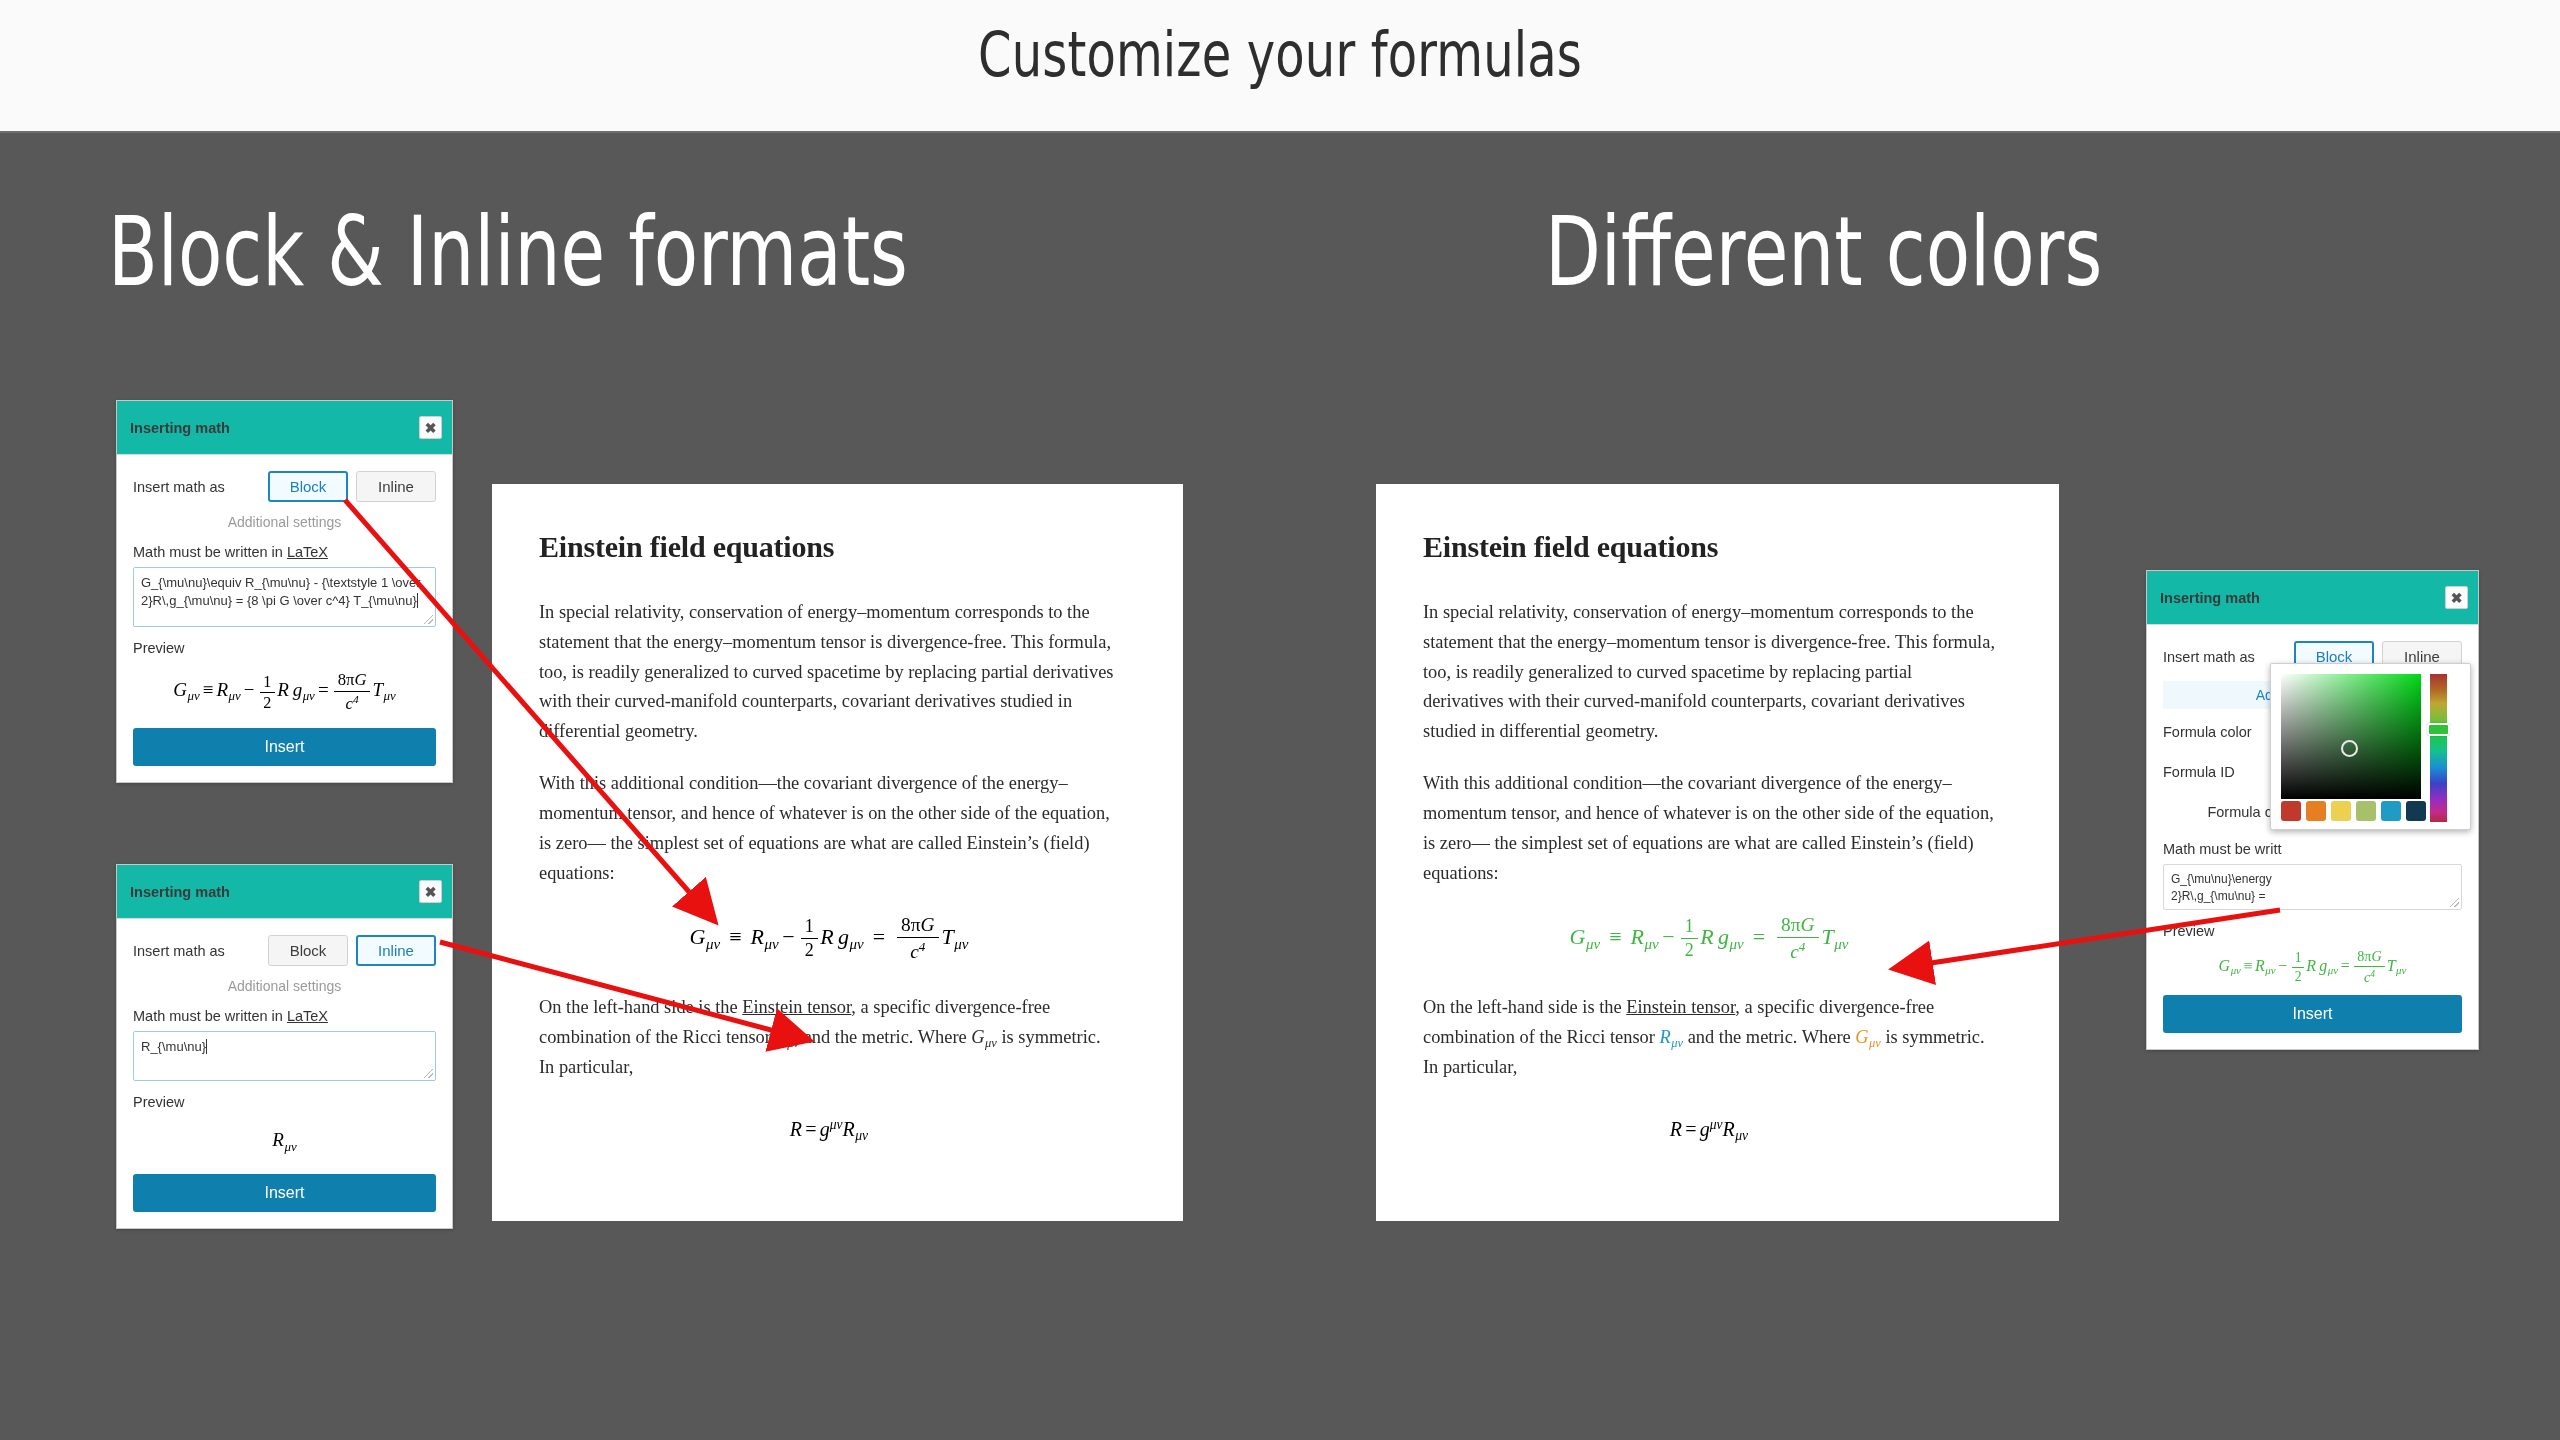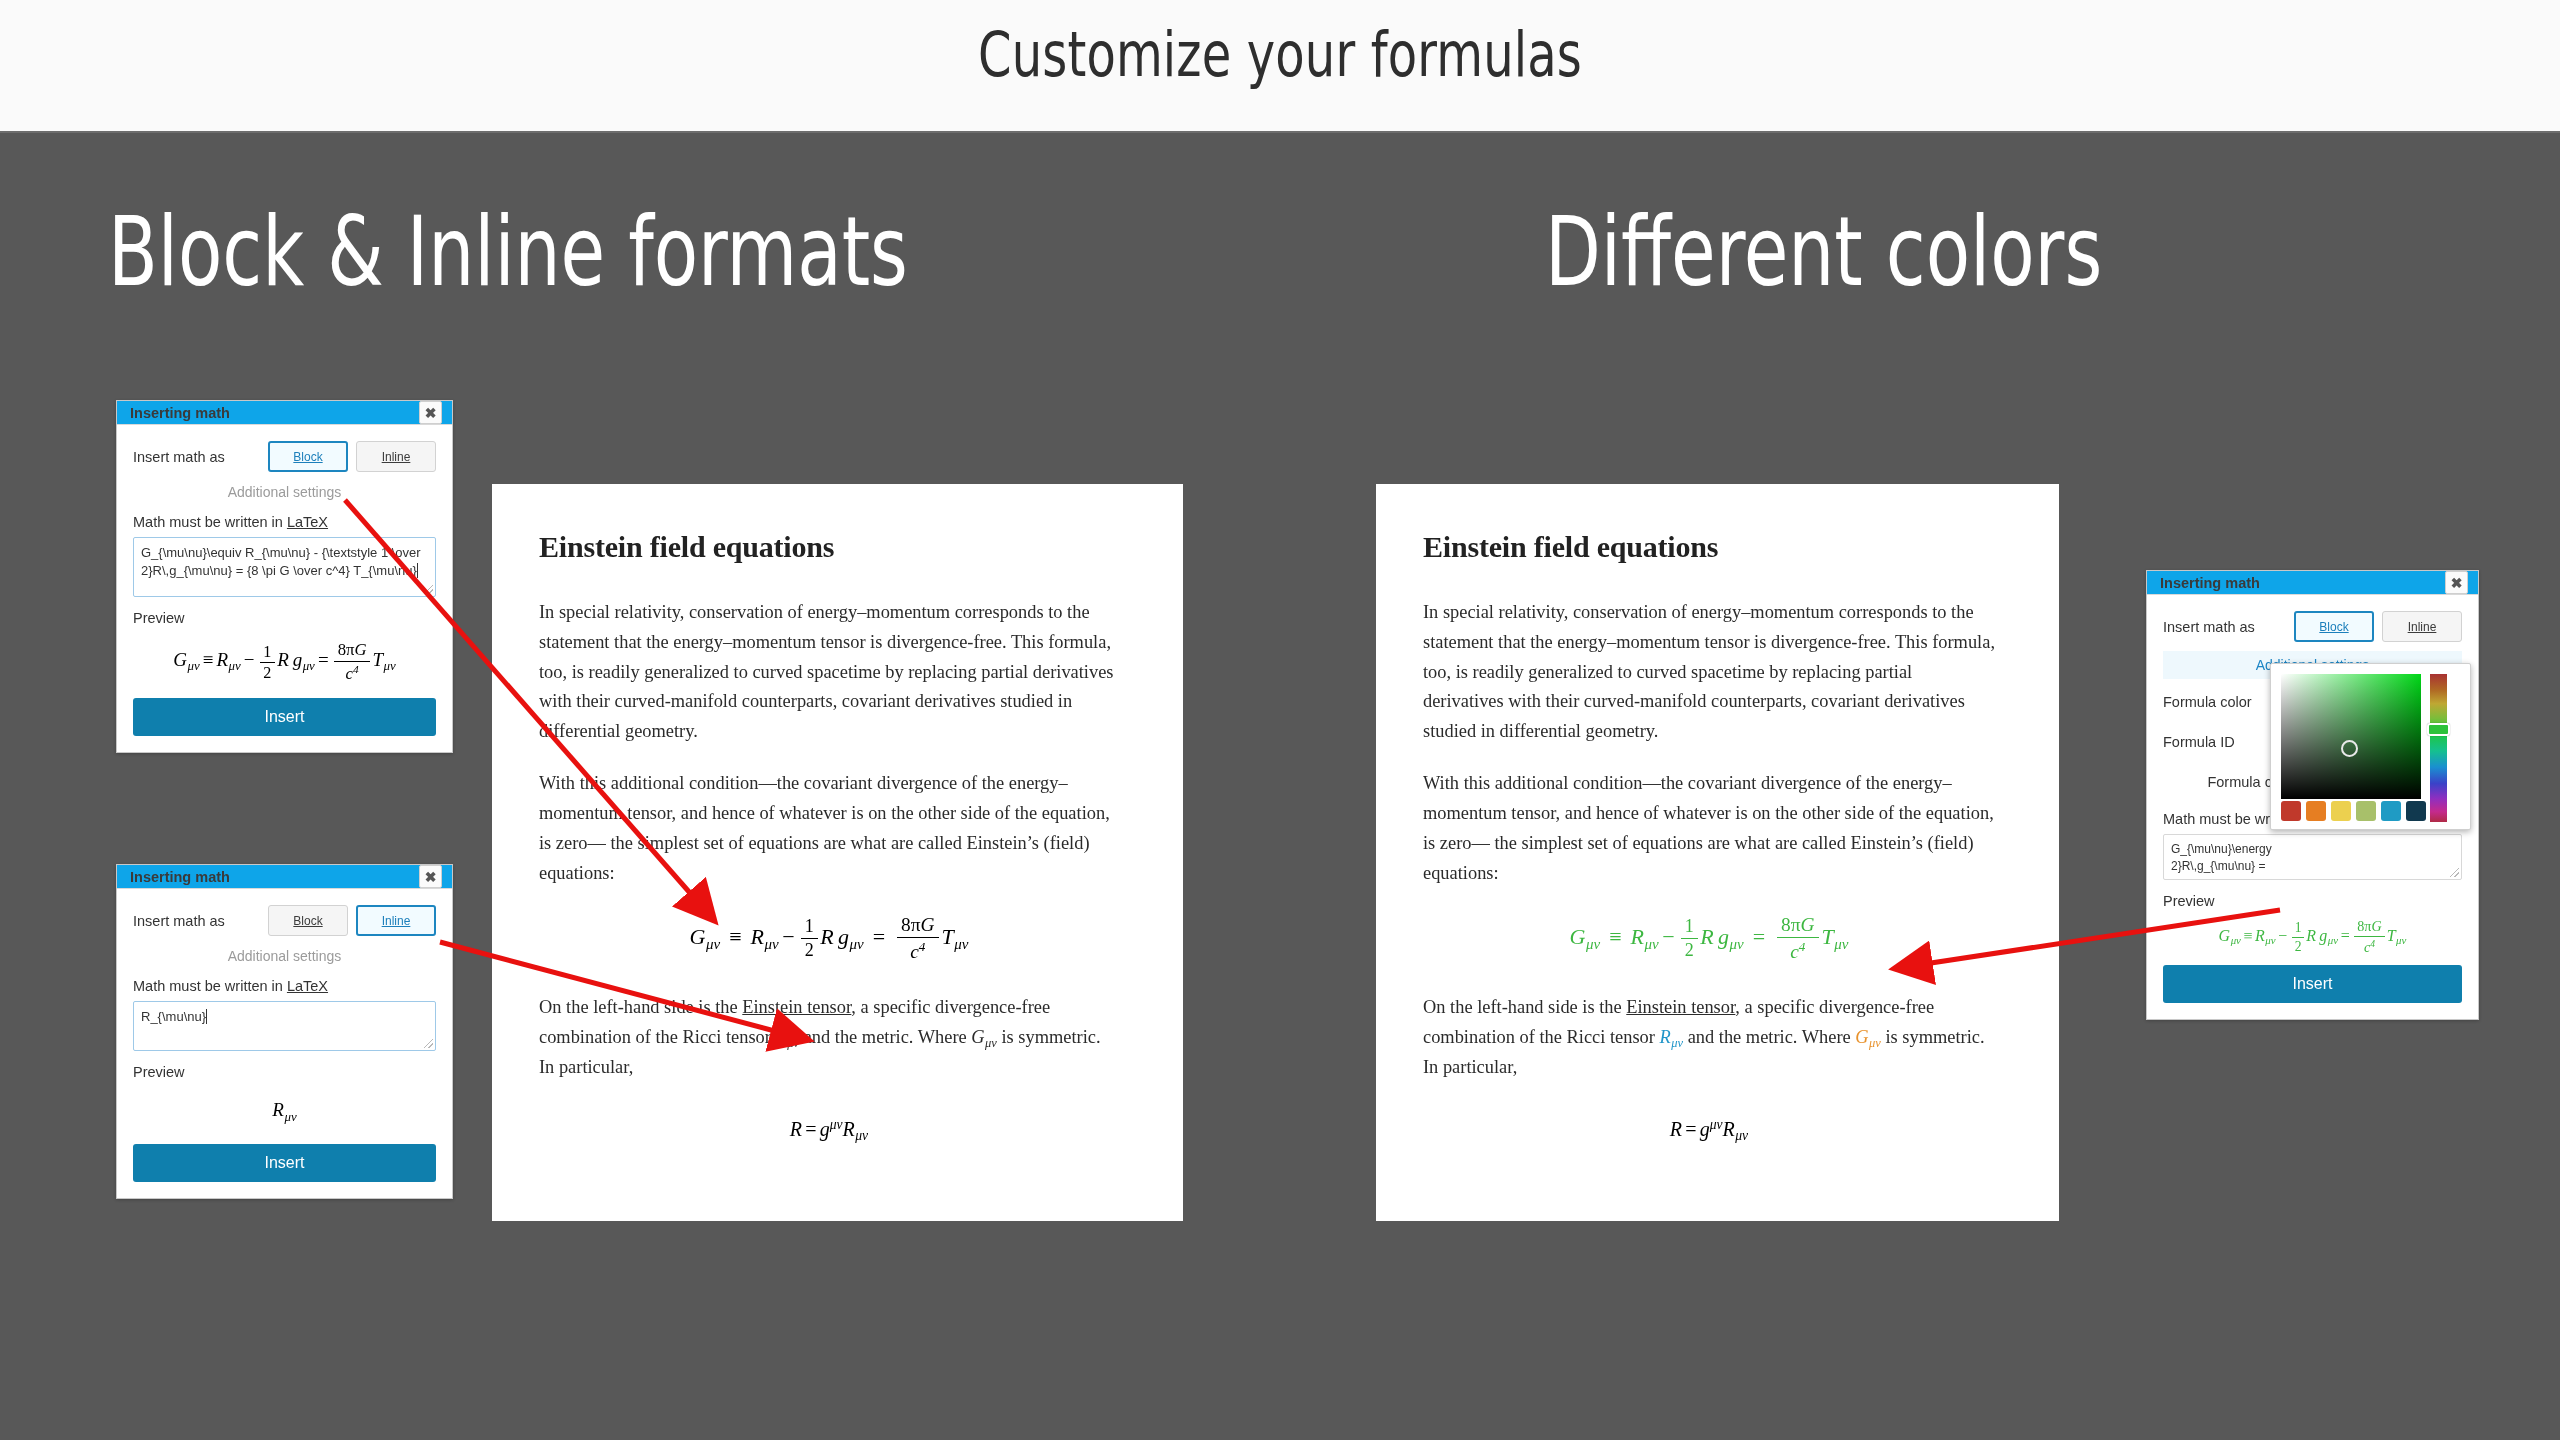--- a/index.html
+++ b/index.html
@@ -81,22 +81,22 @@
   .frac .num .mvar, .frac .den .mvar { font-style: italic; }
 
   
   .dialog {
     position: absolute;
     background: #ffffff;
     border: 1px solid #c8c8c8;
     box-shadow: 0 1px 3px rgba(0,0,0,.22);
   }
   .dialog-titlebar {
-    height: 24px;
-    background: #0ea5e9;
+    height: 54px;
+    background: #14b8a6;
     border-bottom: 1px solid #d9d9d9;
     display: flex; align-items: center;
     padding: 0 10px 0 13px;
   }
   .dialog-title {
     font-size: 14.5px; font-weight: bold; color: #3a3a3a; flex: 1;
   }
   .dialog-close {
     width: 23px; height: 23px;
     border: 1px solid #cfcfcf; background: #fbfbfb; border-radius: 2px;
@@ -112,24 +112,23 @@
   }
   .form-label {
     font-size: 14.5px; color: #333;
     width: 100px; flex: none;
   }
   .seg-group { display: flex; gap: 8px; flex: 1; justify-content: flex-end; }
   .seg-btn {
     width: 80px; height: 31px;
     border: 1px solid #d2d2d2; background: #f5f5f5;
     border-radius: 3px;
-    font-size: 12px; color: #3c3c3c;
+    font-size: 15px; color: #3c3c3c;
     display: flex; align-items: center; justify-content: center;
     cursor: pointer;
-    text-decoration: underline;
   }
   .seg-btn.active {
     border: 2px solid #1d86c0; background: #f2fbff; color: #1c7fbb;
   }
 
   .additional-settings-plain {
     text-align: center; color: #9b9b9b;
     font-size: 14px; margin: 12px 0 14px 0; cursor: pointer;
   }
   .additional-settings-link {

